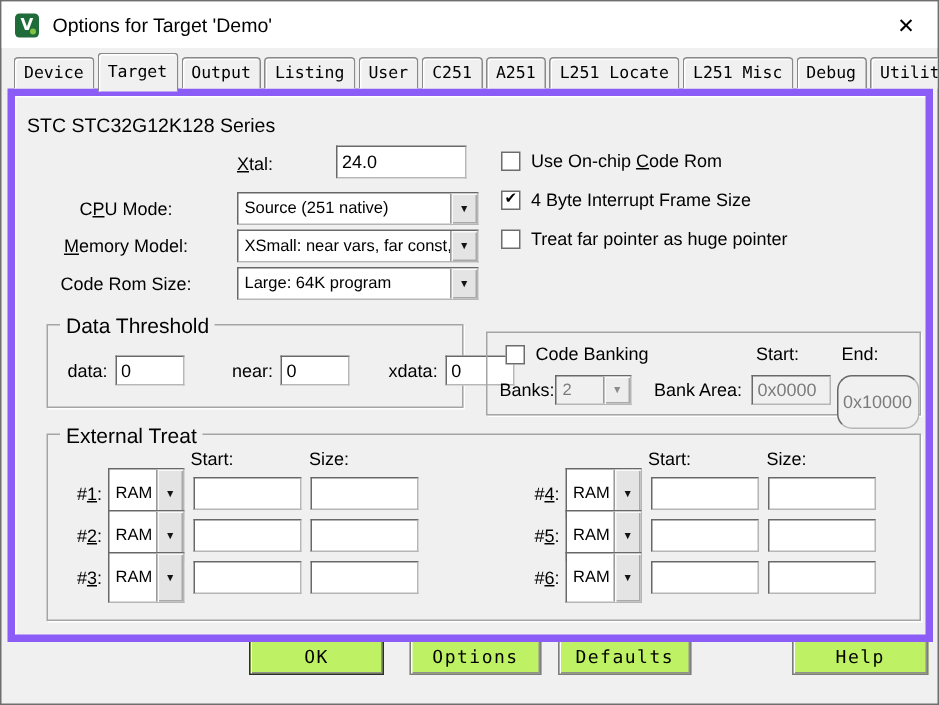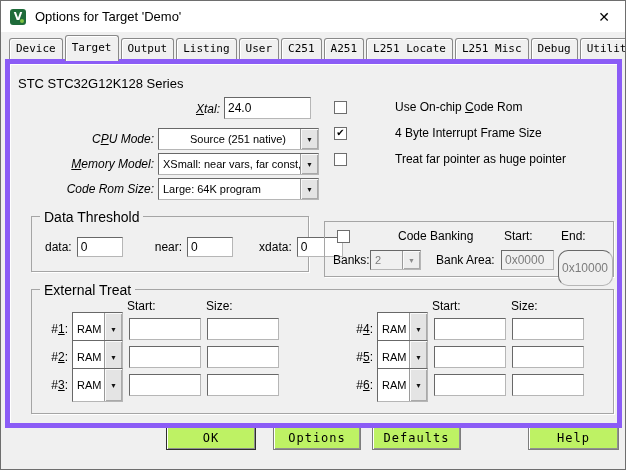--- a/index.html
+++ b/index.html
@@ -22,39 +22,39 @@
   .tab{height:21px;box-sizing:border-box;padding:3px 6px 0 6px;margin-right:2px;white-space:nowrap;
     font-family:"DejaVu Sans Mono",monospace;font-size:11px;
     background:#f0f0f0;border:1px solid #898989;border-bottom:none;border-radius:3px 3px 0 0;
     box-shadow:inset 1px 1px 0 #fff;}
   .tab.active{height:26px;margin-bottom:-2px;padding-top:5px;z-index:6;position:relative;}
   
   .tabpage{position:absolute;left:4px;top:58px;width:617px;height:369px;box-sizing:border-box;
     background:#f0f0f0;border:5px solid #8b5cf6;box-shadow:inset 1px 1px 0 #ffffff;z-index:1;}
   .abs{position:absolute;}
   .lbl{white-space:nowrap;}
-  .rlabel{position:absolute;text-align:right;white-space:nowrap;font-style:italic;}
+  .rlabel{position:absolute;text-align:center;white-space:nowrap;}
   .key{text-decoration:underline;}
   
   .field{background:#fff;border:1px solid;border-color:#686868 #b6b6b6 #b6b6b6 #686868;
     box-sizing:border-box;font-family:"Liberation Sans",sans-serif;font-size:12px;
     padding:1px 3px;outline:none;}
   .field.disabled{background:#f0f0f0;color:#7c7c7c;}
   .combo{display:flex;align-items:stretch;background:#fff;box-sizing:border-box;
     border:1px solid;border-color:#686868 #b6b6b6 #b6b6b6 #686868;}
   .combo .txt{flex:1;display:flex;align-items:center;padding:0 4px;white-space:nowrap;
     overflow:hidden;font-size:11px;}
   .combo .arrow{width:17px;flex:0 0 17px;background:#e4e4e4;display:flex;align-items:center;
     justify-content:center;font-size:7px;color:#141414;border-left:1px solid #9a9a9a;
     box-shadow:inset 1px 1px 0 #fafafa, inset -1px -1px 0 #a9a9a9;}
   .combo.disabled{background:#f0f0f0;}
   .combo.disabled .txt{color:#7c7c7c;}
   .combo.disabled .arrow{color:#8b8b8b;background:#ededed;}
   
-  .cbrow{position:absolute;display:flex;align-items:center;white-space:nowrap;gap:41px;}
+  .cbrow{position:absolute;display:flex;align-items:center;white-space:nowrap;}
   .cb{width:13px;height:13px;box-sizing:border-box;background:#fff;border:1px solid #6d6d6d;
     display:inline-flex;align-items:center;justify-content:center;
     font-size:10px;line-height:1;margin-right:7px;flex:0 0 13px;}
   
   .groupbox{position:absolute;box-sizing:border-box;border:1px solid #a5a5a5;
     box-shadow:1px 1px 0 #ffffff;}
   .legend{position:absolute;top:-8px;left:8px;background:#f0f0f0;padding:0 4px;font-size:14px;
     white-space:nowrap;}
   
   .memrow{display:flex;align-items:center;margin-bottom:6px;height:22px;}
@@ -109,21 +109,21 @@
     <div class="cbrow" style="left:324px;top:62px;">
       <span class="cb">✔</span>
       <span><span></span><span class="key"></span><span>4 Byte Interrupt Frame Size</span></span>
     </div>
     <div class="cbrow" style="left:324px;top:88px;">
       <span class="cb"></span>
       <span><span></span><span class="key"></span><span>Treat far pointer as huge pointer</span></span>
     </div>
 
     <div class="rlabel" style="left:4px;top:68px;width:140px;"><span>C</span><span class="key">P</span><span>U Mode:</span></div>
-    <div class="combo abs" style="left:148px;top:64px;width:161px;height:22px;padding-left:27px;">
+    <div class="combo abs" style="left:148px;top:64px;width:161px;height:22px;">
       <span class="txt">Source (251 native)</span>
       <span class="arrow">▼</span>
     </div>
 
     <div class="rlabel" style="left:4px;top:93px;width:140px;"><span></span><span class="key">M</span><span>emory Model:</span></div>
     <div class="combo abs" style="left:148px;top:89px;width:161px;height:22px;">
       <span class="txt">XSmall: near vars, far const, ptr-4</span>
       <span class="arrow">▼</span>
     </div>
 

